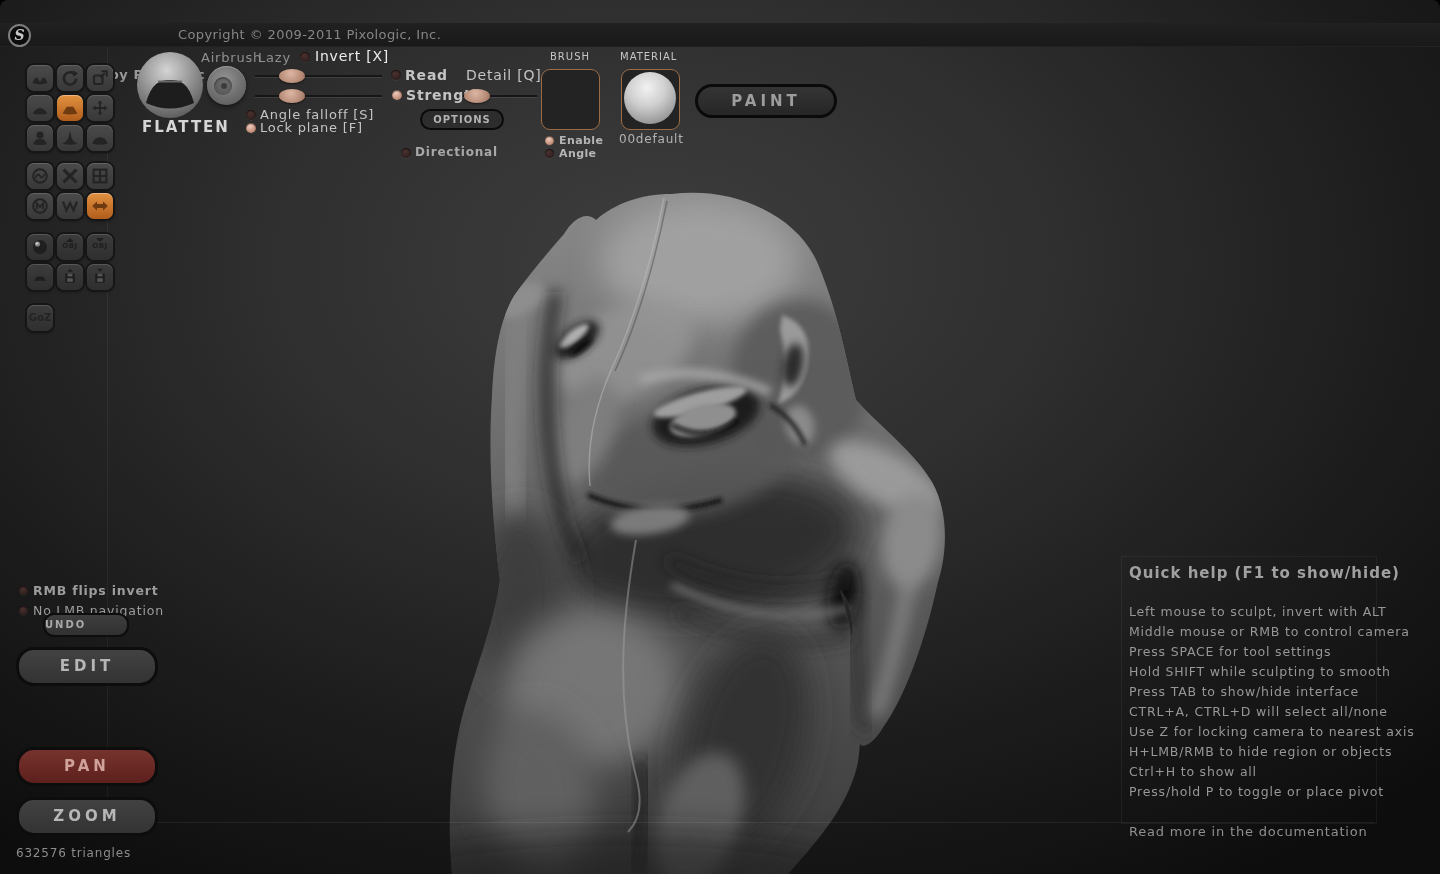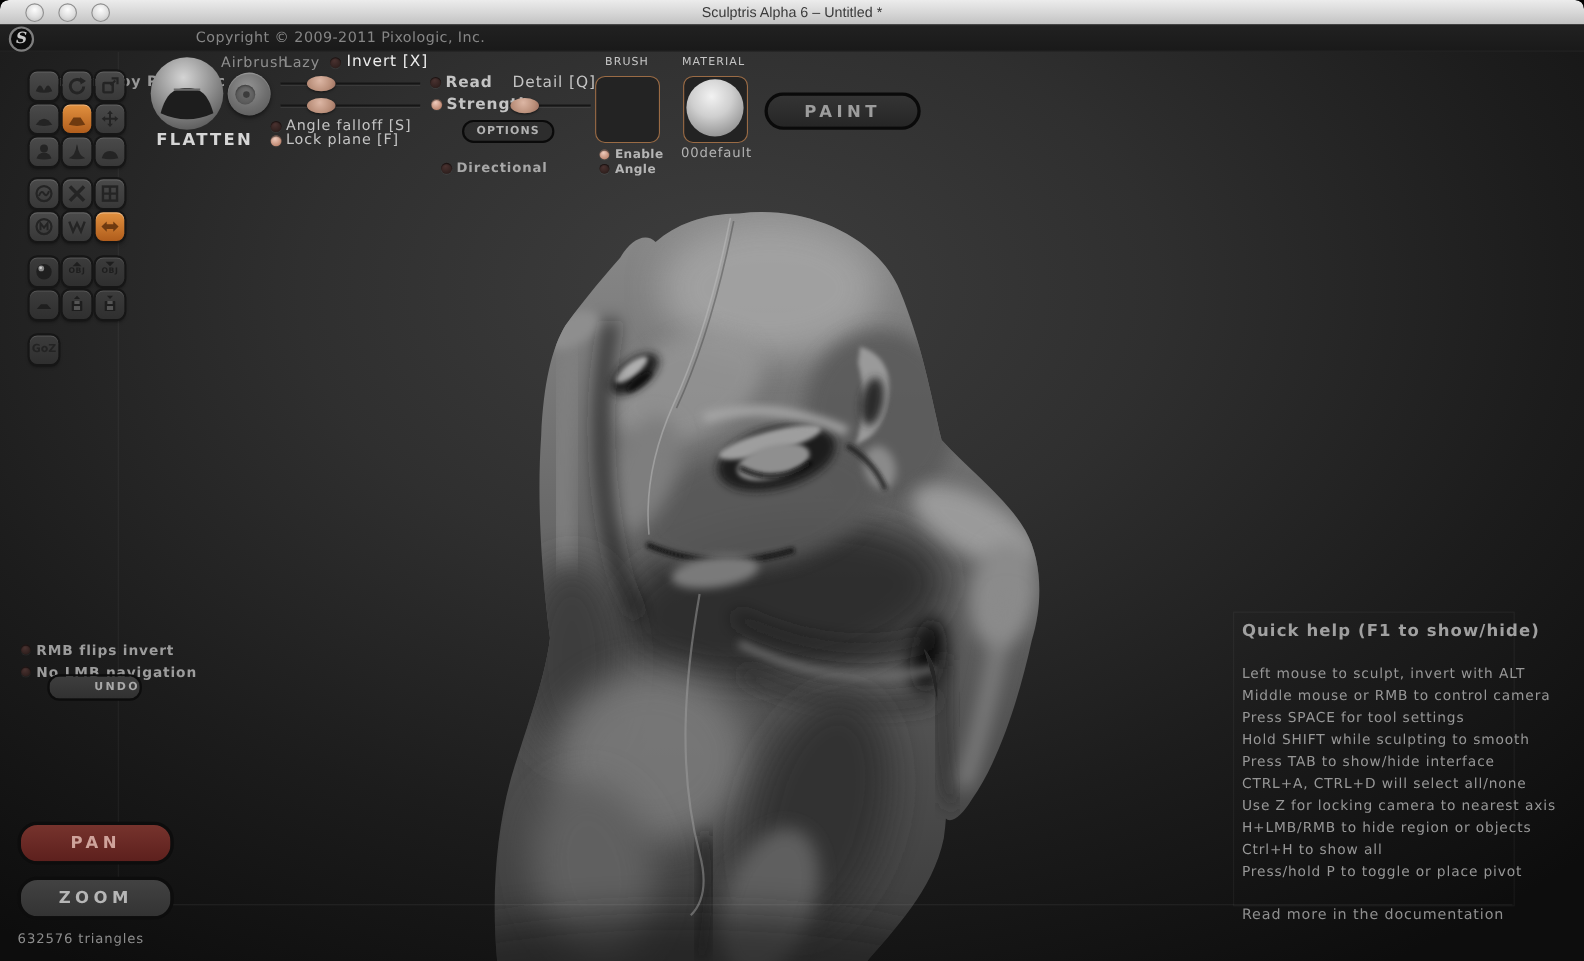--- a/index.html
+++ b/index.html
@@ -70,21 +70,21 @@
         background:radial-gradient(circle at 44% 30%, #f2f2f2, #cfcfcf 40%, #9b9b9b 75%, #787878);}
   .boxtitle{position:absolute;font-size:10px;font-weight:normal;letter-spacing:1px;color:#c6c6c6;}
   .smalllabel{position:absolute;font-size:11px;font-weight:bold;color:#b5b5b5;letter-spacing:0.4px;}
   
   .navbtn{position:absolute;left:16px;width:136px;height:33px;border:3px solid #0d0d0d;border-radius:18px;
           background:linear-gradient(#424242,#333);color:#b6b6b6;font-size:15px;font-weight:bold;
           letter-spacing:4px;text-align:center;line-height:33px;}
   .navbtn.red{background:linear-gradient(#76332d,#5d201d);color:#cfa39b;}
   .undo{position:absolute;left:43px;top:613px;width:82px;height:20px;border:2px solid #0d0d0d;border-radius:11px;
         background:linear-gradient(#3e3e3e,#313131);color:#a9a9a9;font-size:10px;font-weight:bold;
-        letter-spacing:2px;text-align:right;line-height:20px;}
+        letter-spacing:2px;text-align:left;line-height:20px;}
   .status{position:absolute;left:16px;top:846px;font-size:12px;color:#8c8c8c;letter-spacing:0.8px;}
   
   .qh-title{position:absolute;left:1129px;top:564px;font-size:15px;font-weight:bold;color:#a0a0a0;letter-spacing:1px;}
   .qh-line{position:absolute;left:1129px;font-size:12.5px;color:#979797;letter-spacing:0.8px;white-space:nowrap;}
   .qh-footer{position:absolute;left:1129px;top:824px;font-size:13px;font-weight:normal;color:#8f8f8f;letter-spacing:0.8px;}
   .model{position:absolute;left:0;top:0;}
 </style>
 </head>
 <body>
 
@@ -171,26 +171,20 @@
       <path d="M664,198 C652,258 636,316 612,368 C596,404 586,444 590,486" stroke="#bdbdbd" stroke-width="1.5" opacity="0.5" fill="none"></path>
       <path d="M667,201 C655,261 639,319 615,371" stroke="#3a3a3a" stroke-width="1.5" opacity="0.4" fill="none"></path>
       <path d="M636,540 C622,620 616,700 636,776 C644,806 638,822 628,832" stroke="#9f9f9f" stroke-width="2" opacity="0.5" fill="none"></path>
     </g>
   </svg>
 
   <div class="vguide1"></div>
   <div class="hguide"></div>
   <div class="helpbox"></div>
 
-  <div class="titlebar">
-    <div class="tl" style="left:23px"></div>
-    <div class="tl" style="left:53px"></div>
-    <div class="tl" style="left:83px"></div>
-    <div class="win-title">Sculptris Alpha 6 – Untitled *</div>
-  </div>
 
   <div class="appbar">
     <div class="logo">S</div>
     <div class="brand">Sculptris by Pixologic</div>
     <div class="copyright">Copyright © 2009-2011 Pixologic, Inc.</div>
   </div>
 
   <div class="toolbtn" style="left:27px;top:65px">
     <svg width="18" height="18" viewBox="0 0 18 18">
         <path fill="currentColor" d="M1.5,14 Q5,5 8,11.5 L9,13.5 L10,11.5 Q13,5 16.5,14 Q9,16.8 1.5,14Z"></path>
@@ -386,23 +380,24 @@
   <div class="pbox" style="left:621px;top:69px">
     <div class="matsphere"></div>
     </div>
   <div class="label" style="left:619px;top:132px;font-size:12px;color:#b3b3b3">00default</div>
 
   <div class="pillbtn paint">PAINT</div>
 
   <div class="radio small" style="left:19px;top:586px"></div>
   <div class="label" style="left:33px;top:583px;color:#9c9c9c;font-weight:bold;font-size:12.5px">RMB flips invert</div>
   <div class="radio small" style="left:19px;top:606px"></div>
-  <div class="label" style="left:33px;top:603px;color:#9c9c9c;font-weight:bold;font-size:12.5px">No LMB navigation</div>
+  <div class="label" style="left:33px;top:603px;color:#9c9c9c;font-weight:normal;font-size:12.5px">No LMB navigation</div>
 
   <div class="undo">UNDO</div>
+  <div class="navbtn" style="top:647px">EDIT</div>
   <div class="navbtn" style="top:797px">ZOOM</div>
   <div class="navbtn red" style="top:747px">PAN</div>
   <div class="status">632576 triangles</div>
 
   <div class="qh-title">Quick help (F1 to show/hide)</div>
   <div class="qh-line" style="top:604px">Left mouse to sculpt, invert with ALT</div>
   <div class="qh-line" style="top:624px">Middle mouse or RMB to control camera</div>
   <div class="qh-line" style="top:644px">Press SPACE for tool settings</div>
   <div class="qh-line" style="top:664px">Hold SHIFT while sculpting to smooth</div>
   <div class="qh-line" style="top:684px">Press TAB to show/hide interface</div>

